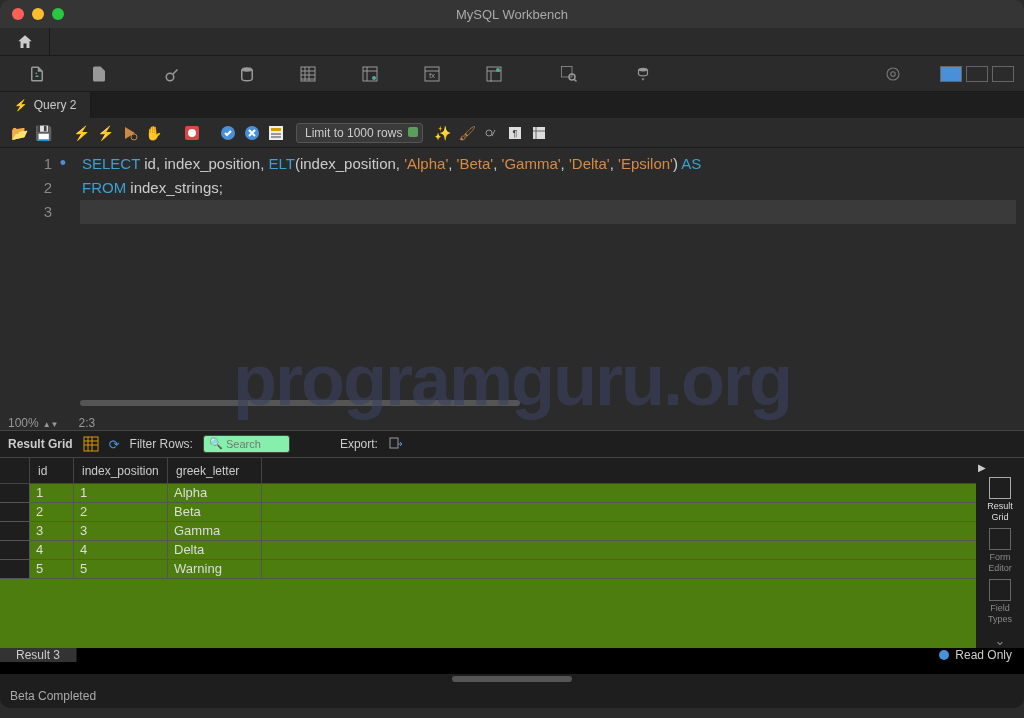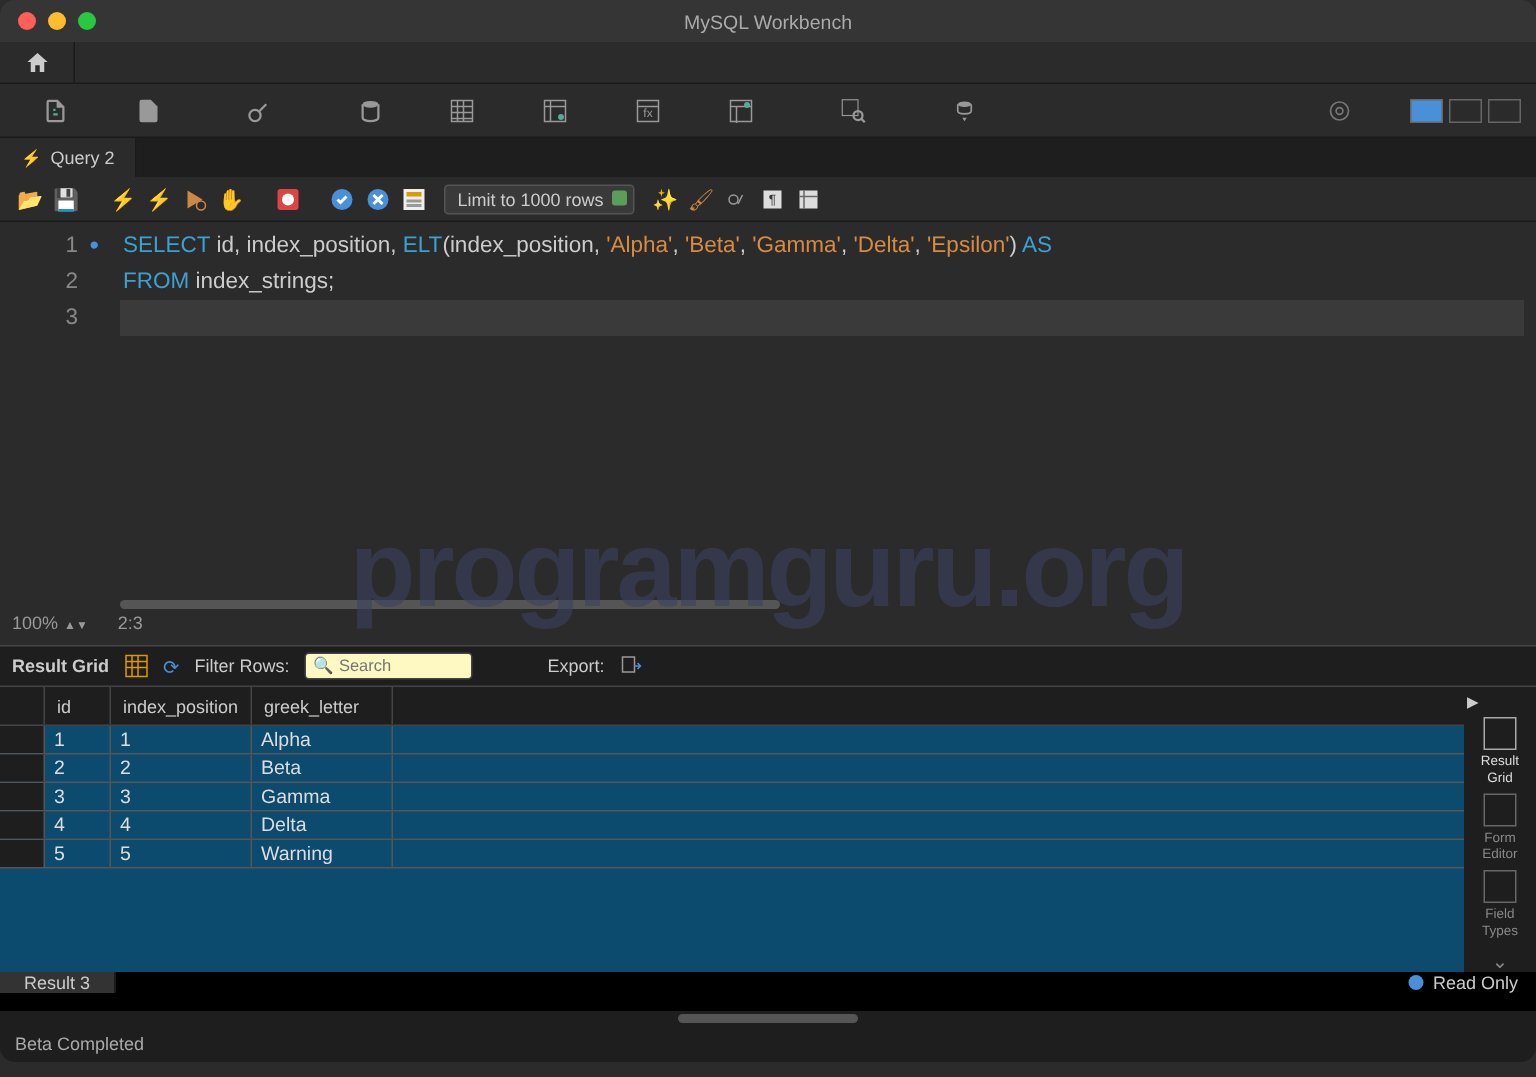--- a/index.html
+++ b/index.html
@@ -32,27 +32,27 @@
 .gline{position:relative}
 .gline.dot::after{content:"•";position:absolute;right:-14px;color:#4a90d9;font-size:18px;top:-1px}
 .code{flex:1;padding-top:4px;padding-left:22px;line-height:24px;white-space:pre;overflow:hidden}
 .kw{color:#3ca0d0}
 .fn{color:#3ca0d0}
 .str{color:#d78b42}
 .cursor-line{background:#3a3a3a;position:absolute;left:80px;right:8px;height:24px;top:52px}
 .watermark{position:absolute;left:50%;top:380px;transform:translate(-50%,-50%);font-size:72px;font-weight:700;color:#3a4260;opacity:0.6;z-index:5;pointer-events:none;letter-spacing:-2px}
 .hscroll{height:10px;background:#2b2b2b;position:relative}
 .hscroll::before{content:"";position:absolute;left:80px;width:440px;height:6px;background:#555;border-radius:3px;top:2px}
-.zoomrow{height:22px;background:#2b2b2b;display:flex;align-items:flex-start;padding:0 8px;font-size:12px;color:#999;gap:20px}
+.zoomrow{height:22px;background:#2b2b2b;display:flex;align-items:flex-end;padding:0 8px;font-size:12px;color:#999;gap:20px}
 .stepper{display:inline-flex;flex-direction:column;margin-left:4px;line-height:6px;font-size:8px}
 .resbar{height:28px;background:#1e1e1e;display:flex;align-items:center;padding:0 8px;gap:10px;border-top:1px solid #444;border-bottom:1px solid #444}
 .resbar .lbl{font-weight:600;font-size:12px}
-.search{background:#fef9c3;border:1px solid #444;border-radius:3px;padding:2px 6px;font-size:11px;color:#666;width:112px}
+.search{background:#86efac;border:1px solid #444;border-radius:3px;padding:2px 6px;font-size:11px;color:#666;width:87px}
 .resarea{display:flex;height:190px}
-.grid{flex:1;background:#0c4a6e;overflow:hidden}
+.grid{flex:1;background:#4d7c0f;overflow:hidden}
 .ghead{display:flex;background:#1e1e1e;height:26px;border-bottom:1px solid #444}
 .gh{border-right:1px solid #444;padding:4px 8px;font-size:12px;color:#ccc;display:flex;align-items:center}
 .gh0{width:30px}
 .gh1{width:44px}
 .gh2{width:94px}
 .gh3{width:94px}
 .grow{display:flex;height:19px;border-bottom:1px solid #555}
 .gc{border-right:1px solid #555;padding:1px 6px;font-size:13px;color:#ddd}
 .gc0{width:30px;background:#1e1e1e}
 .gc1{width:44px}

